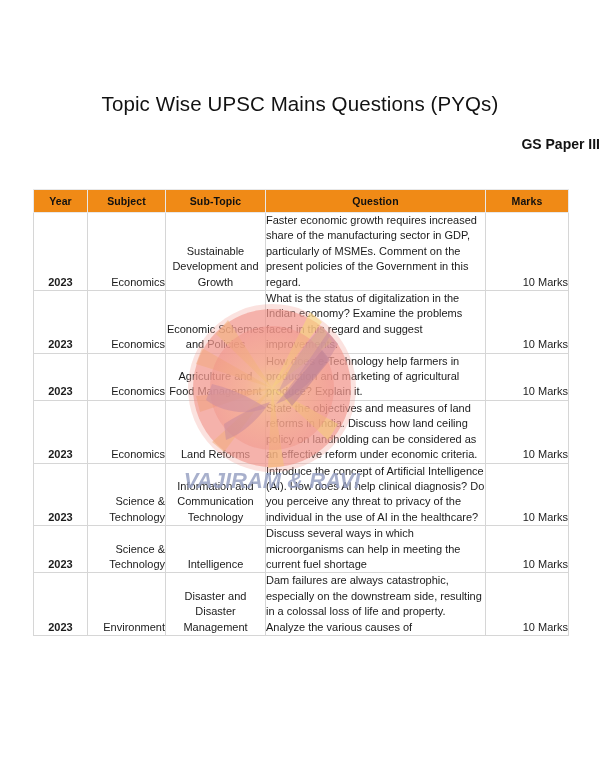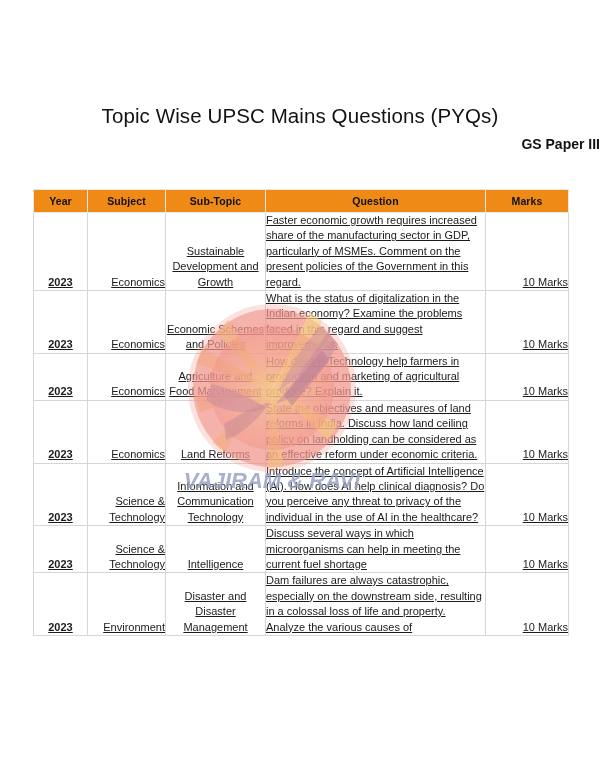--- a/index.html
+++ b/index.html
@@ -39,21 +39,21 @@
     left: 172px;
     top: 292px;
     width: 200px;
     height: 210px;
   }
 
   
   .title-main {
     position: absolute;
     left: 0;
-    top: 104px;
+    top: 92px;
     width: 600px;
     text-align: center;
     font-size: 20.5px;
     font-weight: 400;
     letter-spacing: 0.1px;
     color: #121212;
   }
   .title-sub {
     position: absolute;
     left: 0;
@@ -95,21 +95,20 @@
     text-align: center;
     height: 22px;
     vertical-align: middle;
     border-color: #e8e8e8;
     letter-spacing: 0.1px;
   }
   table.pyq tbody td {
     font-size: 11px;
     line-height: 15.4px;
     color: #1b1b1b;
-    text-decoration: underline;
   }
   .c-year   { width: 54px; }
   .c-subj   { width: 78px; }
   .c-sub    { width: 100px; }
   .c-ques   { width: 220px; }
   .c-marks  { width: 83px; }
 
   td.cell-year {
     text-align: center;
     font-weight: 700;

